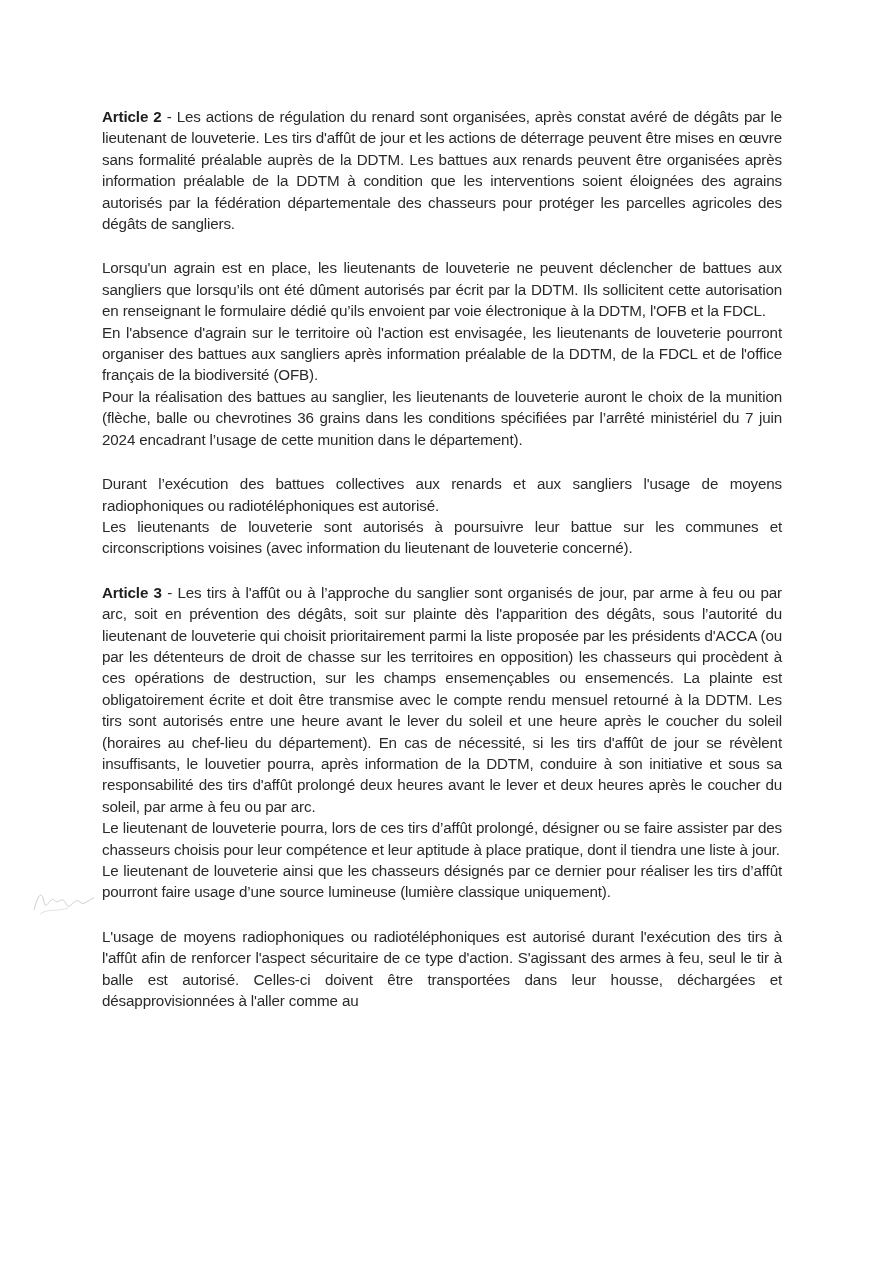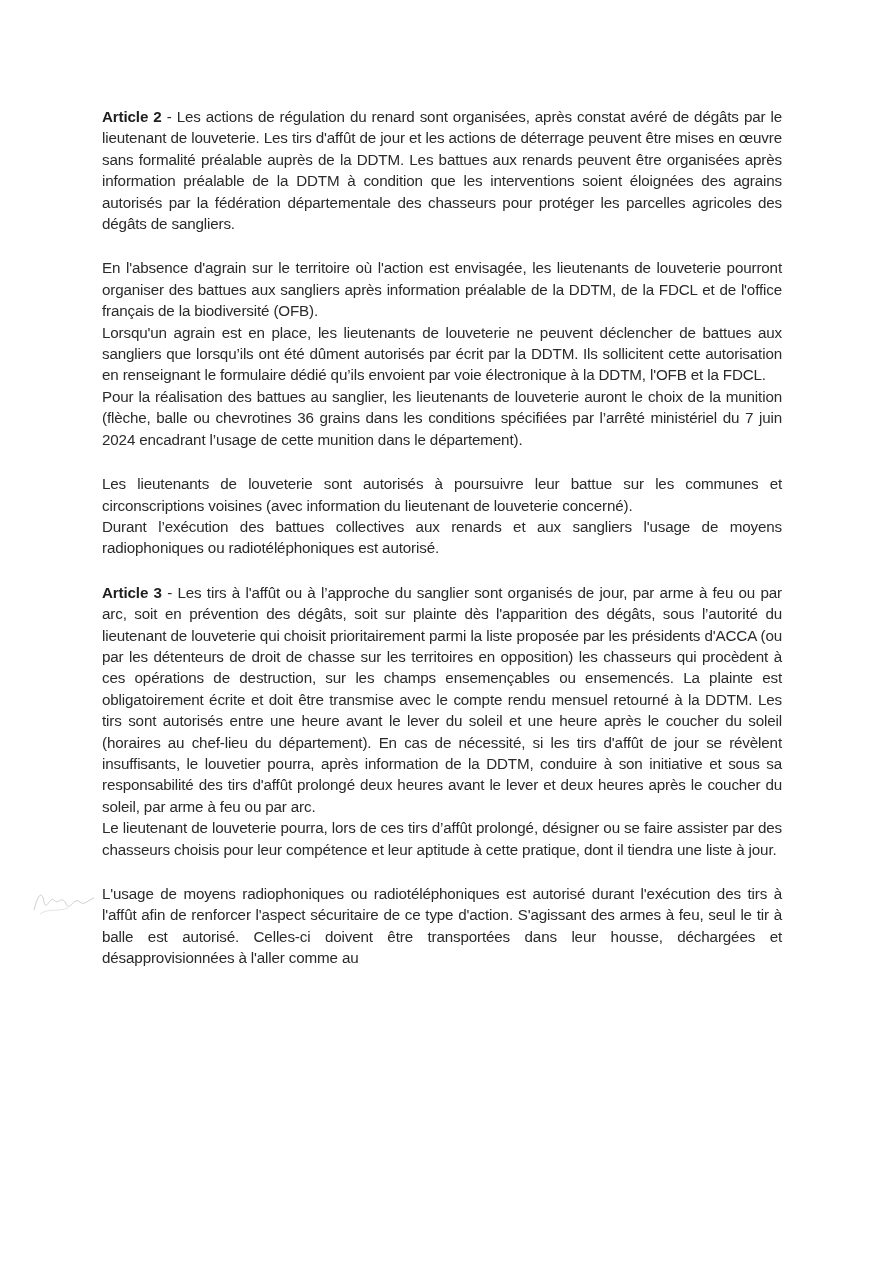--- a/index.html
+++ b/index.html
@@ -27,31 +27,32 @@
   <path d="M12 30 C20 24, 30 28, 40 24" fill="none" stroke="#dcdcdc" stroke-width="0.8"></path>
 </svg>
 
 <div class="page">
   <p class="para">
     <span class="bold">Article 2</span><span> - Les actions de régulation du renard sont organisées, après constat avéré de dégâts par le lieutenant de louveterie. Les tirs d'affût de jour et les actions de déterrage peuvent être mises en œuvre sans formalité préalable auprès de la DDTM. Les battues aux renards peuvent être organisées après information préalable de la DDTM à condition que les interventions soient éloignées des agrains autorisés par la fédération départementale des chasseurs pour protéger les parcelles agricoles des dégâts de sangliers.</span>
   </p>
 
 
   <p class="para">
+    <span class="line">Lorsqu'un agrain est en place, les lieutenants de louveterie ne peuvent déclencher de battues aux sangliers que lorsqu’ils ont été dûment autorisés par écrit par la DDTM. Ils sollicitent cette autorisation en renseignant le formulaire dédié qu’ils envoient par voie électronique à la DDTM, l'OFB et la FDCL.</span>
     <span class="line">En l'absence d'agrain sur le territoire où l'action est envisagée, les lieutenants de louveterie pourront organiser des battues aux sangliers après information préalable de la DDTM, de la FDCL et de l'office français de la biodiversité (OFB).</span>
-    <span class="line">Lorsqu'un agrain est en place, les lieutenants de louveterie ne peuvent déclencher de battues aux sangliers que lorsqu’ils ont été dûment autorisés par écrit par la DDTM. Ils sollicitent cette autorisation en renseignant le formulaire dédié qu’ils envoient par voie électronique à la DDTM, l'OFB et la FDCL.</span>
     <span class="line">Pour la réalisation des battues au sanglier, les lieutenants de louveterie auront le choix de la munition (flèche, balle ou chevrotines 36 grains dans les conditions spécifiées par l’arrêté ministériel du 7 juin 2024 encadrant l’usage de cette munition dans le département).</span>
   </p>
 
   <p class="para">
+    <span class="line">Durant l’exécution des battues collectives aux renards et aux sangliers l'usage de moyens radiophoniques ou radiotéléphoniques est autorisé.</span>
     <span class="line">Les lieutenants de louveterie sont autorisés à poursuivre leur battue sur les communes et circonscriptions voisines (avec information du lieutenant de louveterie concerné).</span>
-    <span class="line">Durant l’exécution des battues collectives aux renards et aux sangliers l'usage de moyens radiophoniques ou radiotéléphoniques est autorisé.</span>
   </p>
 
   <p class="para">
     <span class="line"><span class="bold">Article 3</span><span> - Les tirs à l'affût ou à l’approche du sanglier sont organisés de jour, par arme à feu ou par arc, soit en prévention des dégâts, soit sur plainte dès l'apparition des dégâts, sous l’autorité du lieutenant de louveterie qui choisit prioritairement parmi la liste proposée par les présidents d'ACCA (ou par les détenteurs de droit de chasse sur les territoires en opposition) les chasseurs qui procèdent à ces opérations de destruction, sur les champs ensemençables ou ensemencés. La plainte est obligatoirement écrite et doit être transmise avec le compte rendu mensuel retourné à la DDTM. Les tirs sont autorisés entre une heure avant le lever du soleil et une heure après le coucher du soleil (horaires au chef-lieu du département). En cas de nécessité, si les tirs d'affût de jour se révèlent insuffisants, le louvetier pourra, après information de la DDTM, conduire à son initiative et sous sa responsabilité des tirs d'affût prolongé deux heures avant le lever et deux heures après le coucher du soleil, par arme à feu ou par arc.</span></span>
-    <span class="line">Le lieutenant de louveterie pourra, lors de ces tirs d’affût prolongé, désigner ou se faire assister par des chasseurs choisis pour leur compétence et leur aptitude à cette pratique, dont il tiendra une liste à jour.</span>
+    <span class="line">Le lieutenant de louveterie pourra, lors de ces tirs d’affût prolongé, désigner ou se faire assister par des chasseurs choisis pour leur compétence et leur aptitude à place pratique, dont il tiendra une liste à jour.</span>
+    <span class="line">Le lieutenant de louveterie ainsi que les chasseurs désignés par ce dernier pour réaliser les tirs d’affût pourront faire usage d’une source lumineuse (lumière classique uniquement).</span>
   </p>
 
   <p class="para">
     <span>L'usage de moyens radiophoniques ou radiotéléphoniques est autorisé durant l'exécution des tirs à l'affût afin de renforcer l'aspect sécuritaire de ce type d'action. S'agissant des armes à feu, seul le tir à balle est autorisé. Celles-ci doivent être transportées dans leur housse, déchargées et désapprovisionnées à l'aller comme au</span>
   </p>
 </div>
 
 </body></html>

